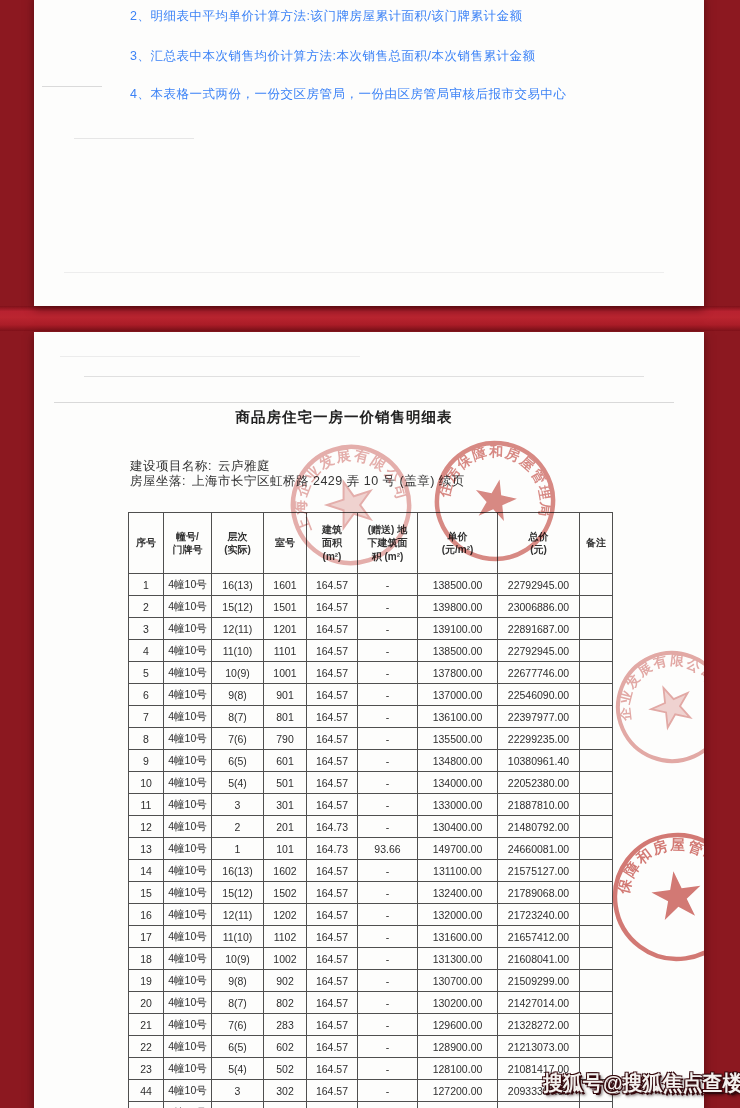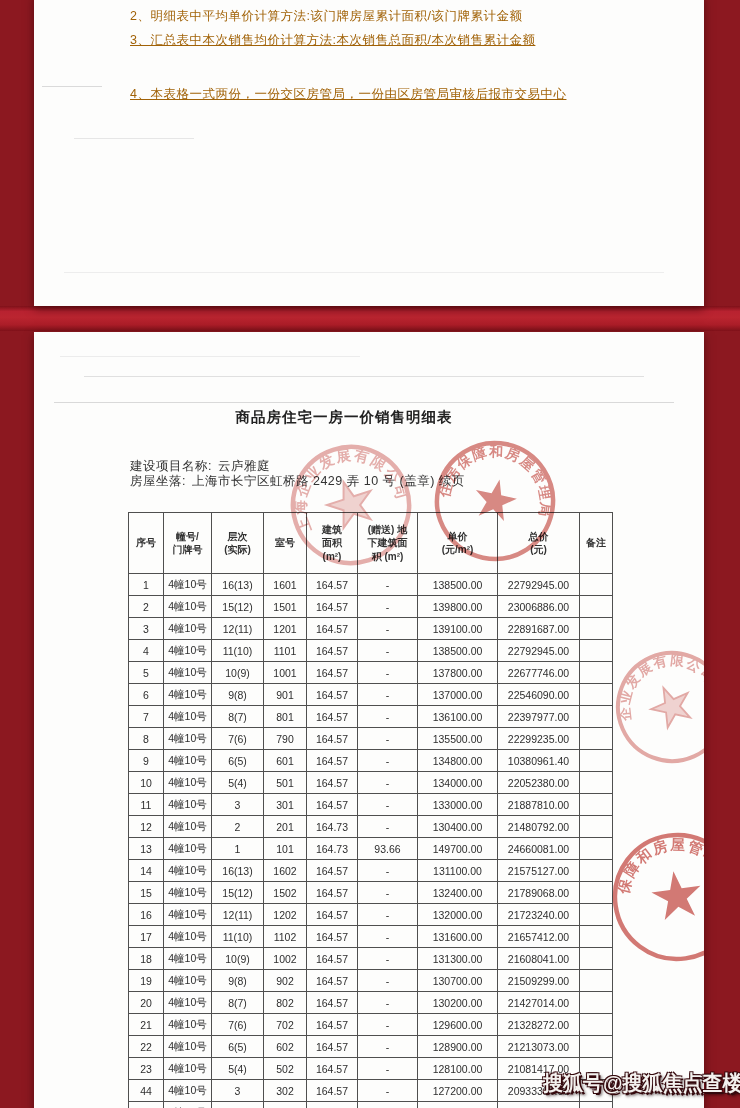--- a/index.html
+++ b/index.html
@@ -16,21 +16,21 @@
   .page{
     position:absolute;left:34px;width:670px;background:#fdfdfc;
     box-shadow:0 3px 9px rgba(40,0,6,.55);
     overflow:hidden;
   }
   .page1{top:-6px;height:312px;}
   .page2{top:332px;height:780px;}
   .scanline{position:absolute;height:1px;background:#e2e2e2;}
   .note{
     position:absolute;left:96px;width:540px;
-    font-size:12.5px;color:#a16207;letter-spacing:.5px;white-space:nowrap;
+    font-size:12.5px;color:#3b82f6;letter-spacing:.5px;white-space:nowrap;
   }
   .doc-title{
     position:absolute;left:0;top:76px;width:620px;text-align:center;
     font-size:14.5px;font-weight:bold;color:#222;letter-spacing:1px;
   }
   .meta-line{
     position:absolute;left:96px;font-size:12.5px;color:#333;letter-spacing:.5px;white-space:nowrap;
   }
   .meta-label{margin-right:6px;}
   table.price{
@@ -55,22 +55,22 @@
 </head>
 <body>
 
 <div class="band"></div>
 
 <div class="page page1">
   <div class="scanline" style="left:8px;top:92px;width:60px;background:#dadada;"></div>
   <div class="scanline" style="left:40px;top:144px;width:120px;background:#e6e6e6;"></div>
   <div class="scanline" style="left:30px;top:278px;width:600px;background:#ededed;"></div>
   <div class="note" style="top:14px;">2、明细表中平均单价计算方法:该门牌房屋累计面积/该门牌累计金额</div>
-  <div class="note" style="top:38px;text-decoration:underline;">3、汇总表中本次销售均价计算方法:本次销售总面积/本次销售累计金额</div>
-  <div class="note" style="top:92px;text-decoration:underline;">4、本表格一式两份，一份交区房管局，一份由区房管局审核后报市交易中心</div>
+  <div class="note" style="top:54px;">3、汇总表中本次销售均价计算方法:本次销售总面积/本次销售累计金额</div>
+  <div class="note" style="top:92px;">4、本表格一式两份，一份交区房管局，一份由区房管局审核后报市交易中心</div>
 </div>
 
 <div class="page page2">
   <div class="scanline" style="left:26px;top:24px;width:300px;background:#ececec;"></div>
   <div class="scanline" style="left:50px;top:44px;width:560px;background:#e0e0e0;"></div>
   <div class="scanline" style="left:20px;top:70px;width:620px;background:#d9d9d9;"></div>
 
   <div class="doc-title">商品房住宅一房一价销售明细表</div>
 
   <div class="meta-line" style="top:126px;">
@@ -324,21 +324,21 @@
           <td>164.57</td>
           <td>-</td>
           <td>130200.00</td>
           <td>21427014.00</td>
           <td></td>
         </tr>
         <tr>
           <td>21</td>
           <td>4幢10号</td>
           <td>7(6)</td>
-          <td>702</td>
+          <td>283</td>
           <td>164.57</td>
           <td>-</td>
           <td>129600.00</td>
           <td>21328272.00</td>
           <td></td>
         </tr>
         <tr>
           <td>22</td>
           <td>4幢10号</td>
           <td>6(5)</td>

